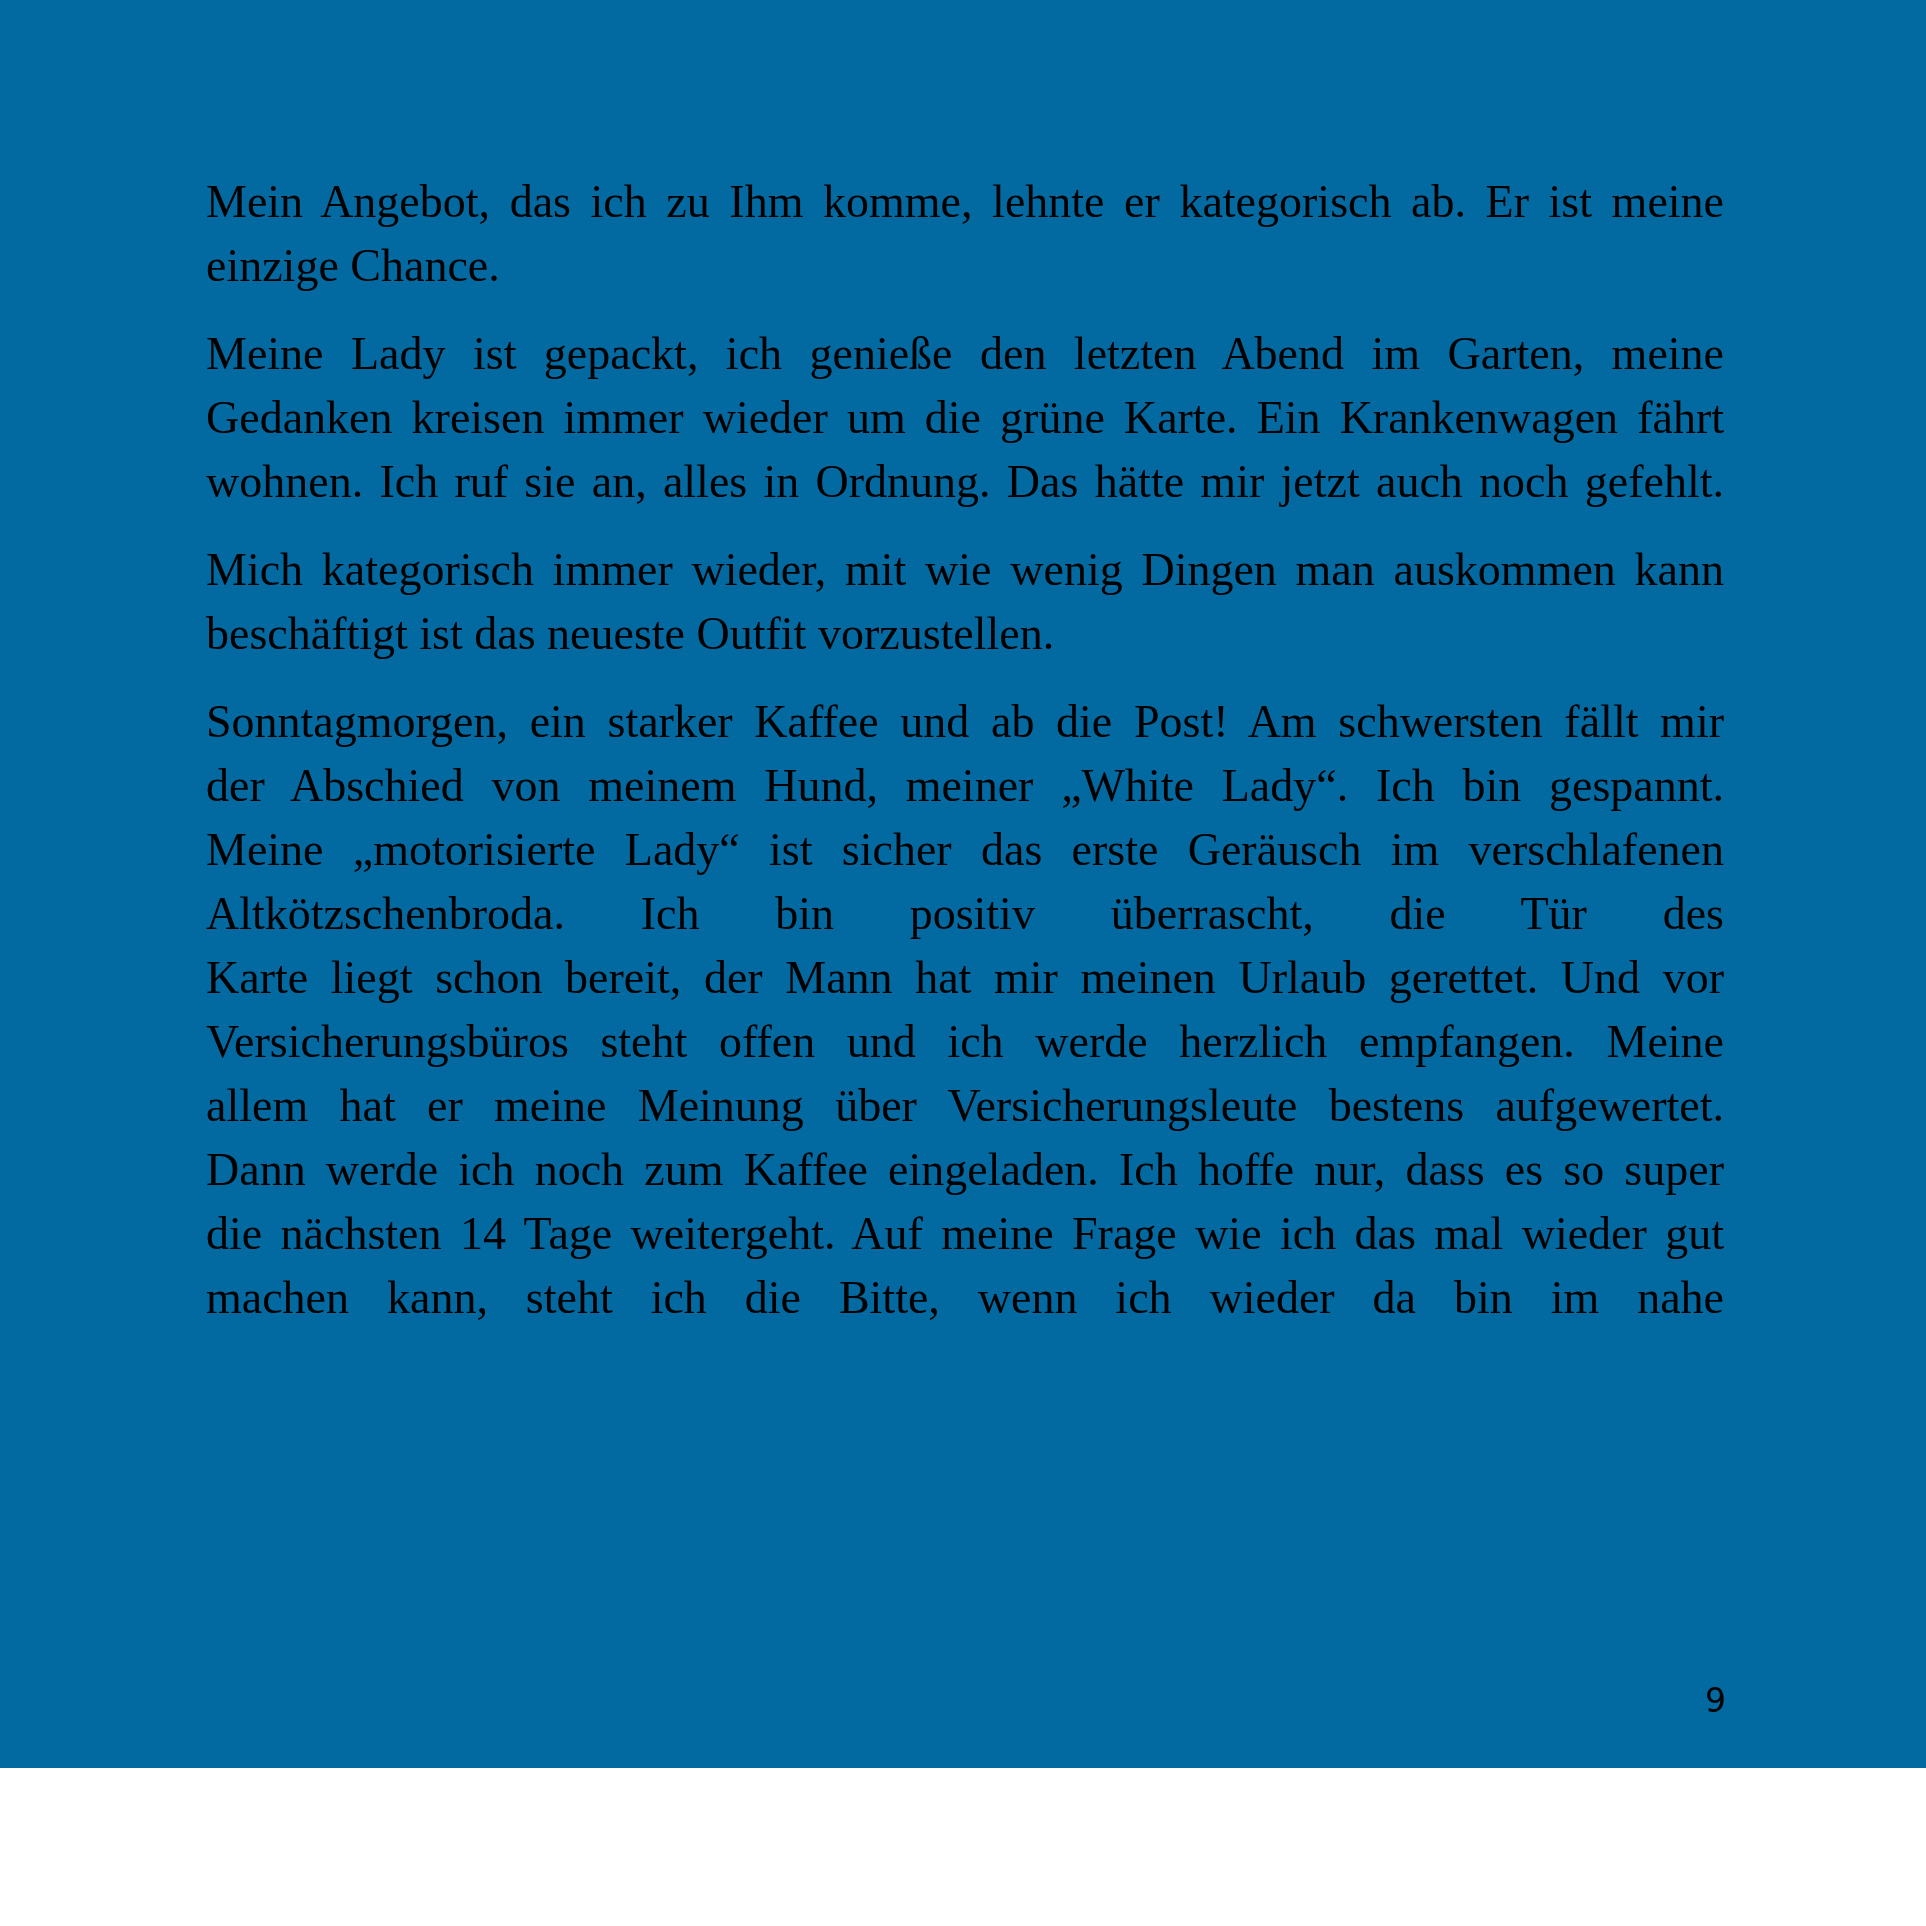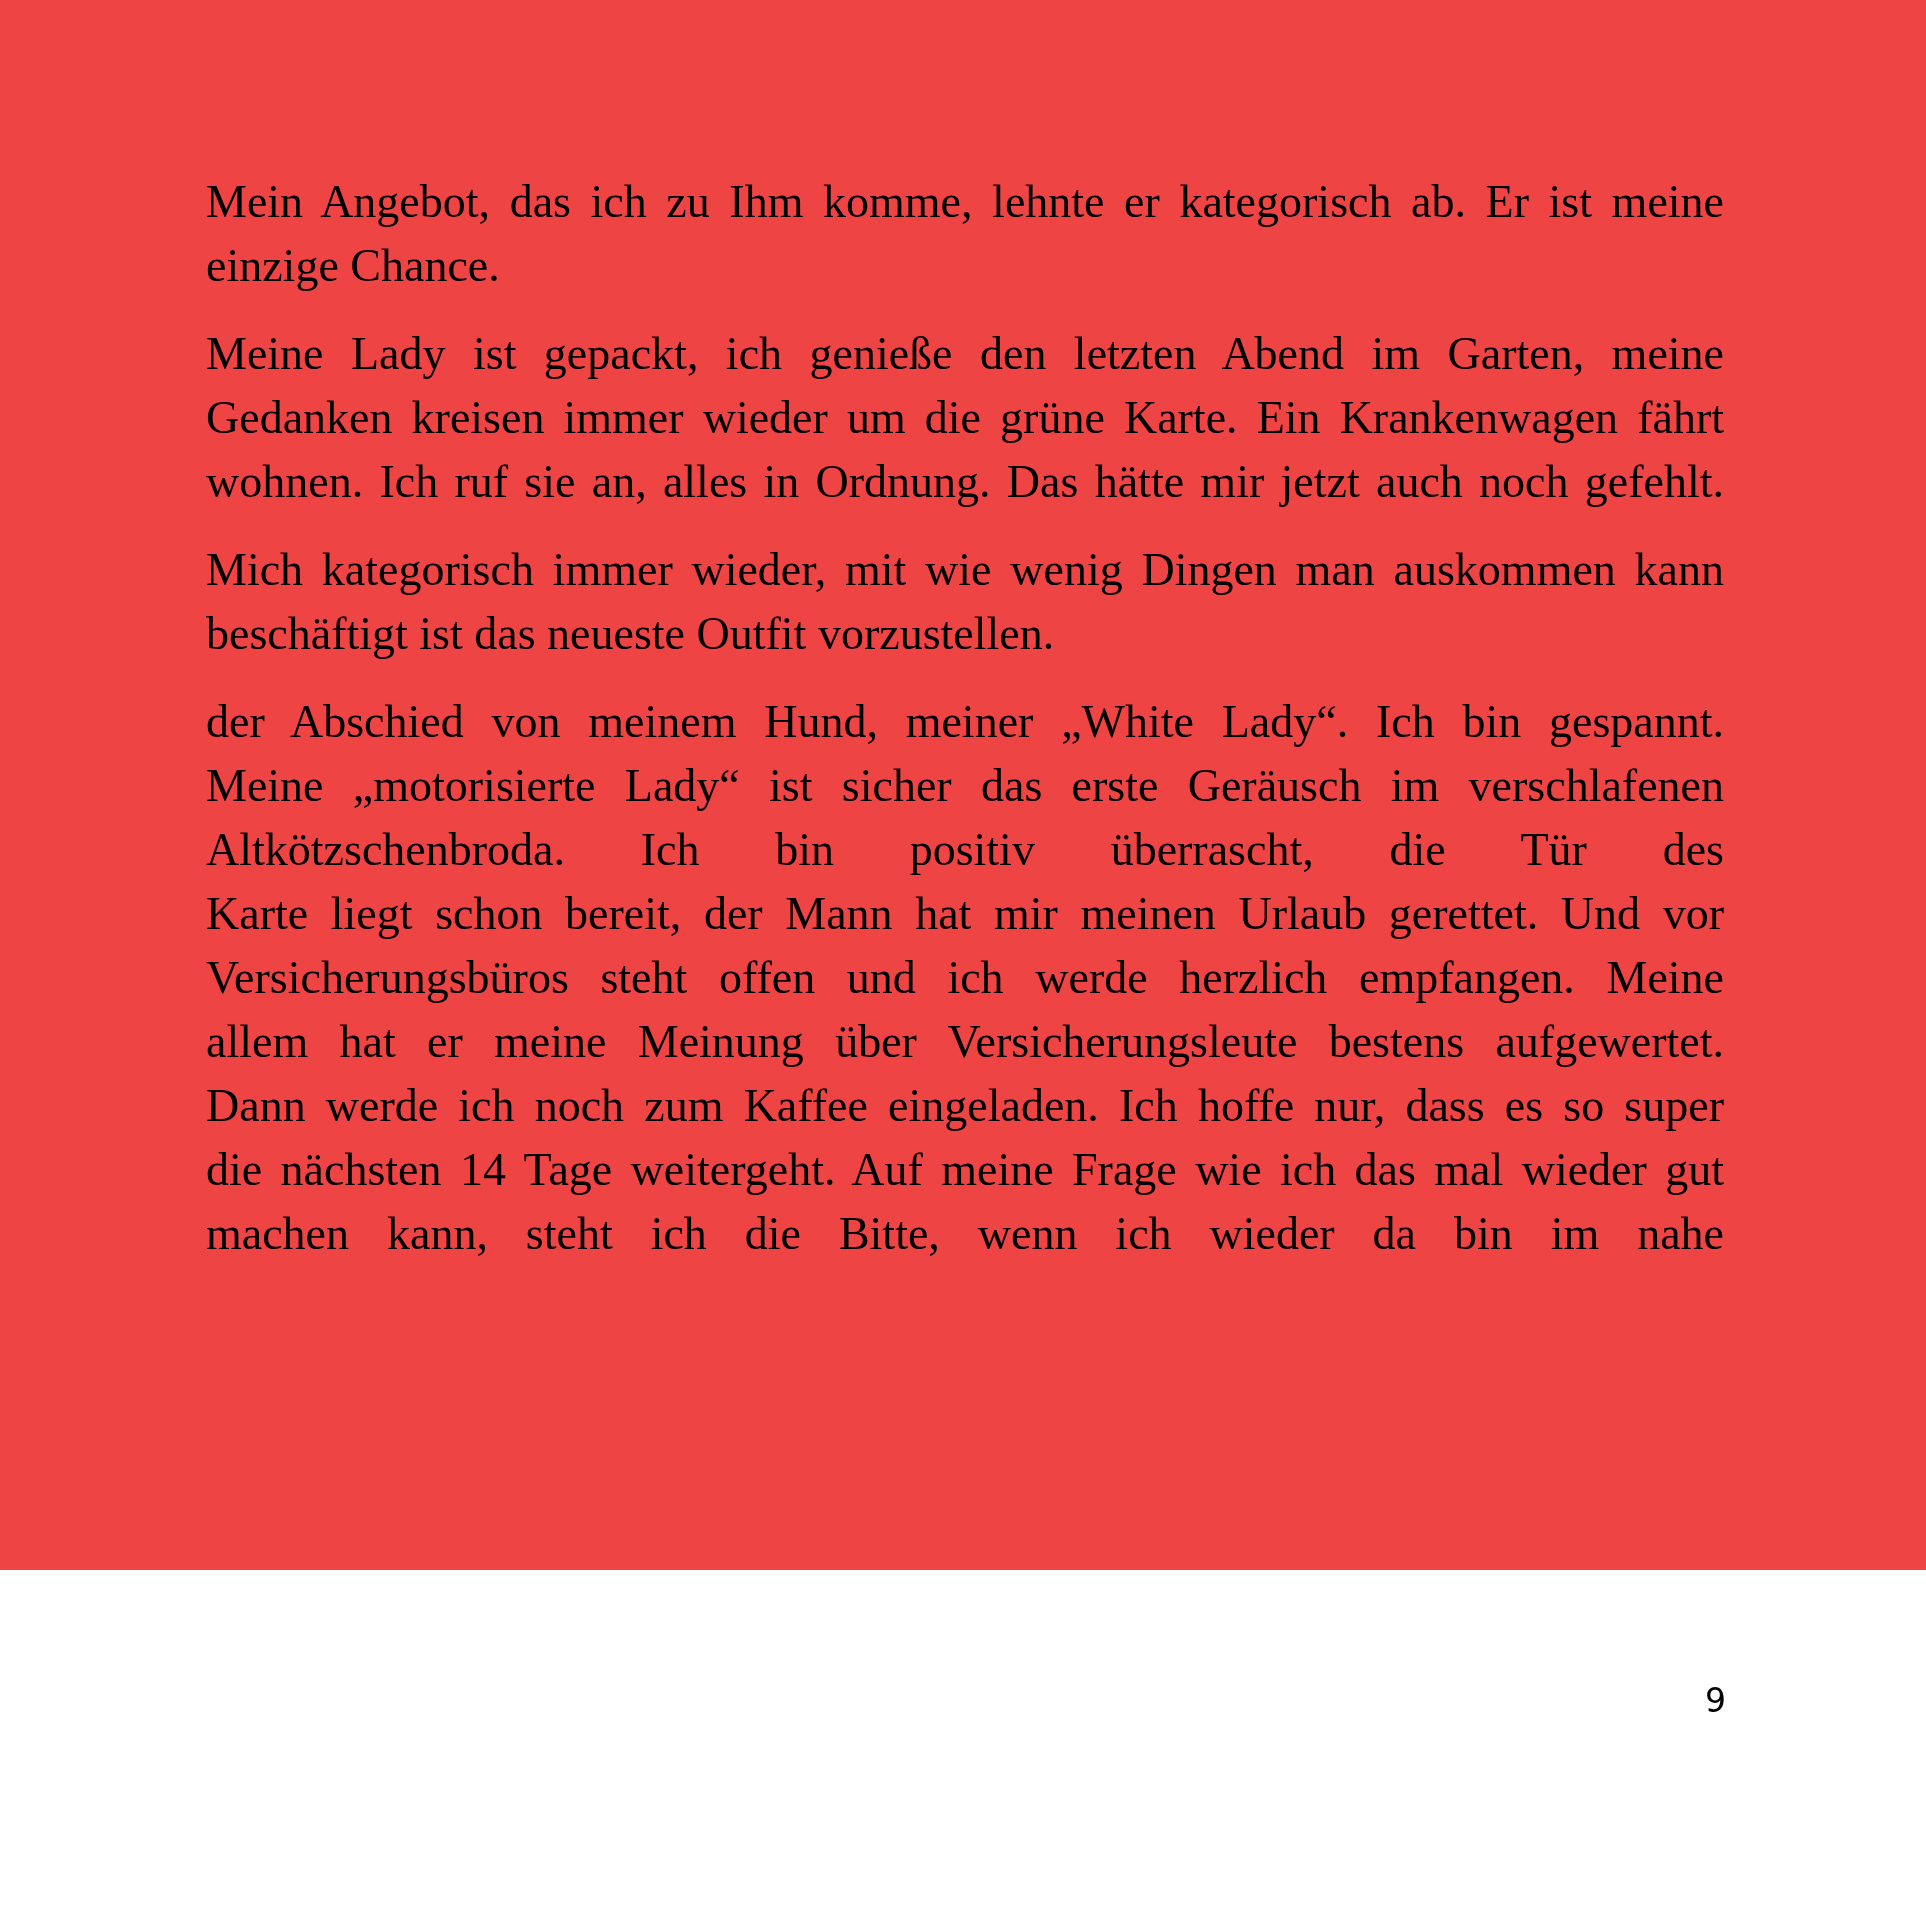--- a/index.html
+++ b/index.html
@@ -10,22 +10,22 @@
     body {
       width: 1926px;
       height: 1926px;
       position: relative;
       overflow: hidden;
     }
     .page {
       position: absolute;
       left: 0; top: 0;
       width: 1926px;
-      height: 1570px;
-      background: #ef4444;
+      height: 1768px;
+      background: #0369a1;
     }
     .text-block {
       position: absolute;
       left: 206px;
       top: 170px;
       width: 1518px;
       font-family: "Liberation Serif", serif;
       font-size: 46px;
       line-height: 64px;
       color: #000000;
@@ -68,20 +68,21 @@
     <p class="para">
       <span class="line">Meine Lady ist gepackt, ich genieße den letzten Abend im Garten, meine</span>
       <span class="line">Gedanken kreisen immer wieder um die grüne Karte.  Ein Krankenwagen fährt</span>
       <span class="line">wohnen. Ich ruf sie an, alles in Ordnung. Das hätte mir jetzt auch noch gefehlt.</span>
     </p>
     <p class="para">
       <span class="line">Mich kategorisch immer wieder, mit wie wenig Dingen man auskommen kann</span>
       <span class="line last">beschäftigt ist das neueste Outfit vorzustellen.</span>
     </p>
     <p class="para">
+      <span class="line">Sonntagmorgen, ein starker Kaffee und ab die Post! Am schwersten fällt mir</span>
       <span class="line">der Abschied von meinem Hund, meiner „White Lady“.  Ich bin gespannt.</span>
       <span class="line">Meine „motorisierte Lady“ ist sicher das erste Geräusch im verschlafenen</span>
       <span class="line">Altkötzschenbroda.   Ich bin positiv überrascht, die Tür des</span>
       <span class="line">Karte liegt schon bereit, der Mann hat mir meinen Urlaub gerettet. Und vor</span>
       <span class="line">Versicherungsbüros steht offen und ich werde herzlich empfangen. Meine</span>
       <span class="line">allem hat er meine Meinung über Versicherungsleute bestens aufgewertet.</span>
       <span class="line">Dann werde ich noch zum Kaffee eingeladen. Ich hoffe nur, dass es so super</span>
       <span class="line">die nächsten 14 Tage weitergeht. Auf meine Frage wie ich das mal wieder gut</span>
       <span class="line">machen kann, steht ich die Bitte, wenn ich wieder da bin im nahe</span>
     </p>

